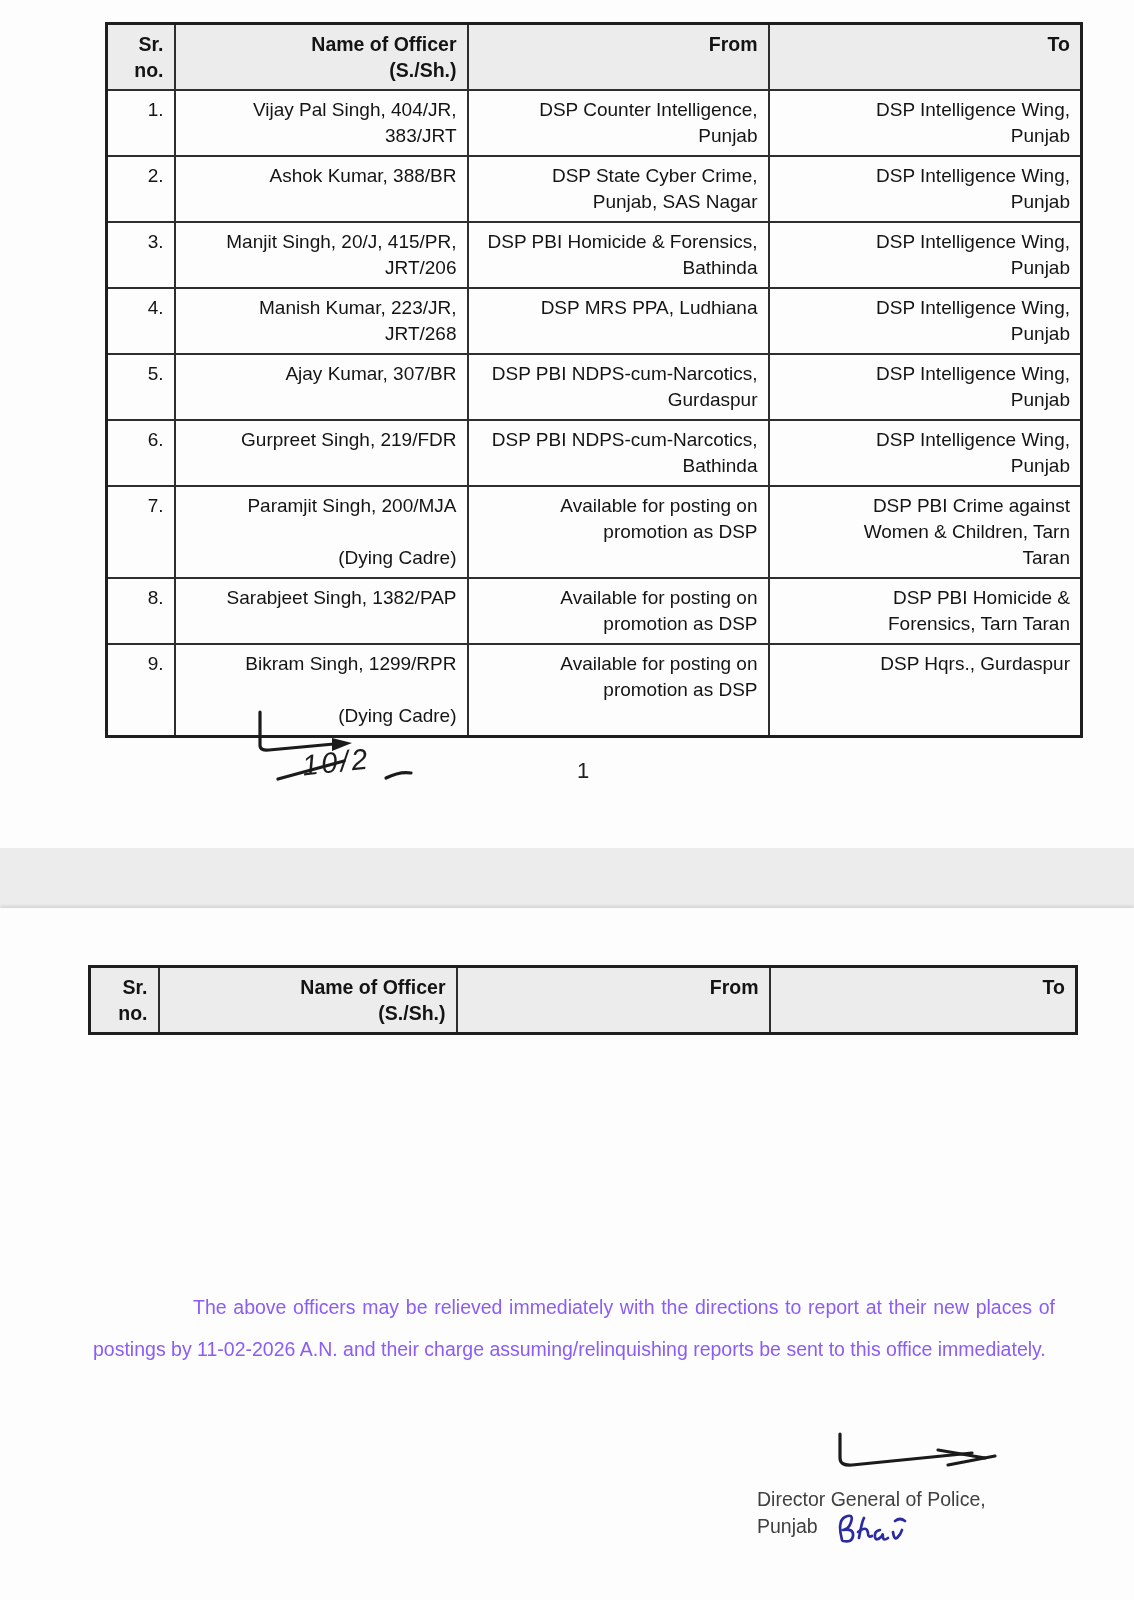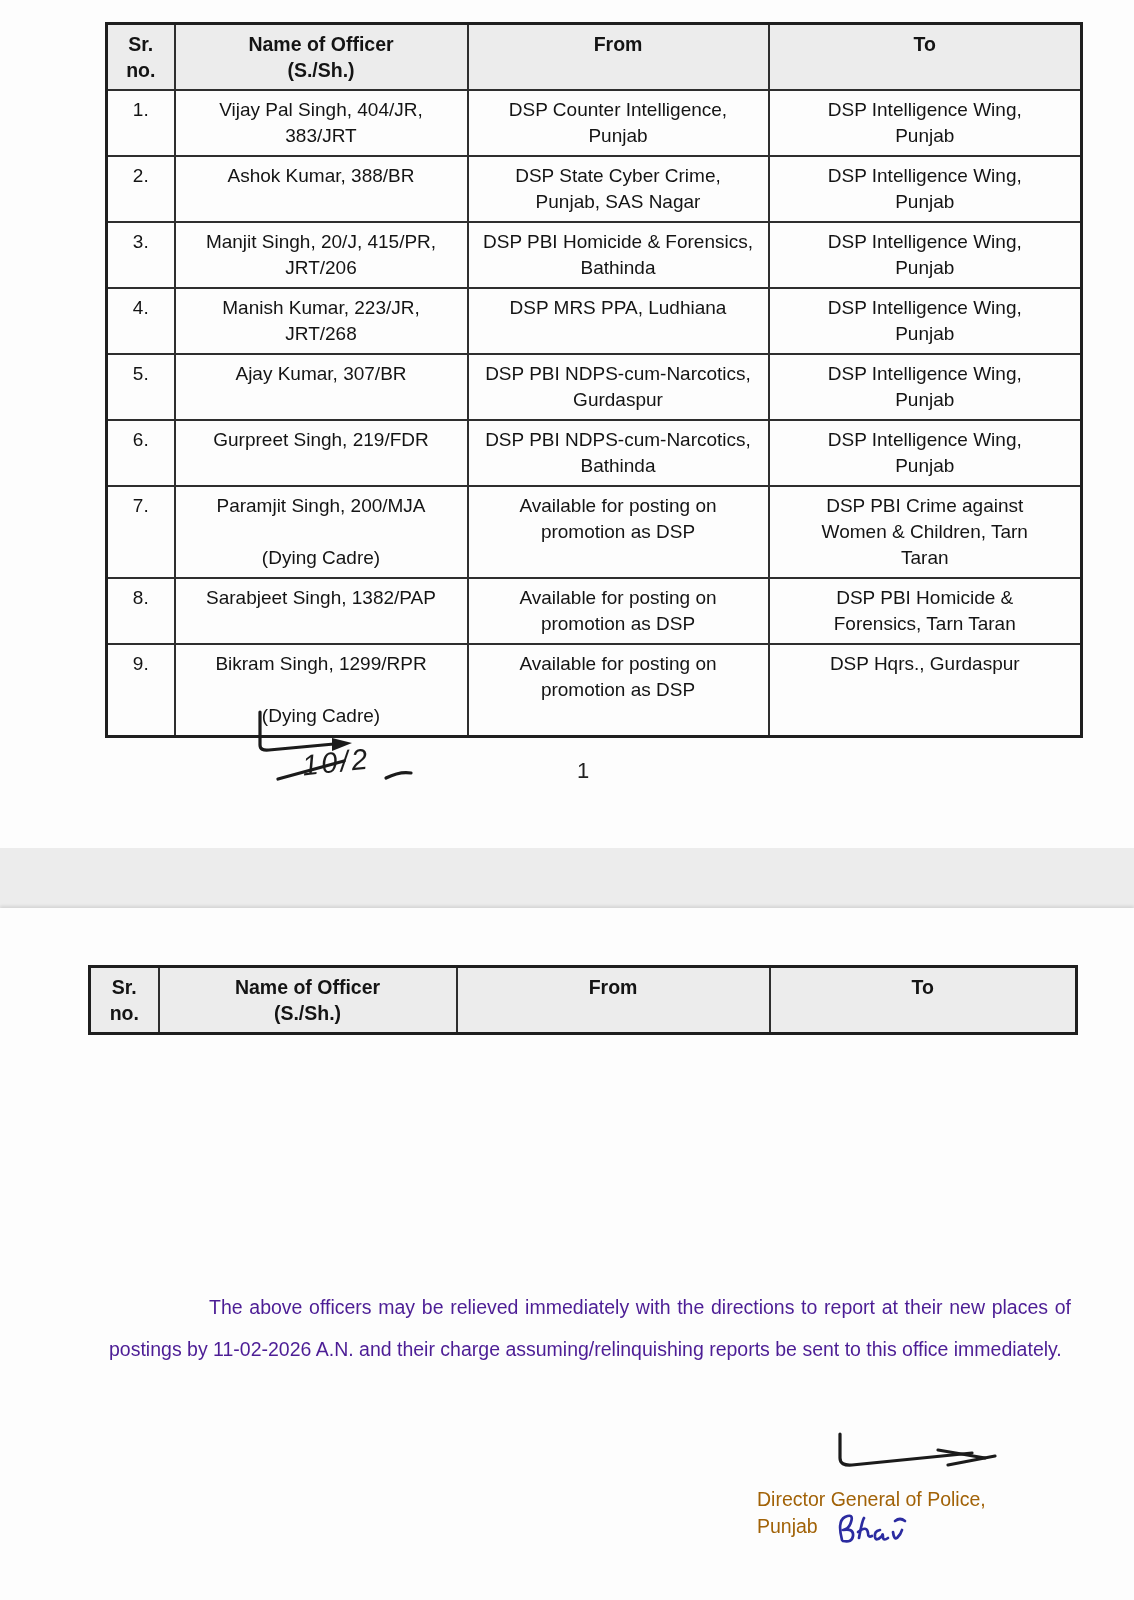--- a/index.html
+++ b/index.html
@@ -17,44 +17,44 @@
   .page-2{top:908px;height:692px;box-shadow:0 -2px 3px rgba(0,0,0,.10);}
 
   
   .doc-table{
     position:absolute;border-collapse:collapse;table-layout:fixed;
     background:#fdfdfd;border:3px solid #1f1f1f;
   }
   #t1{left:105px;top:22px;width:975px;}
   #t2{left:88px;top:57px;width:987px;}
   .doc-table th,.doc-table td{
-    border:2px solid #2e2e2e;vertical-align:top;text-align:center;
+    border:2px solid #2e2e2e;vertical-align:top;text-align:right;
     padding:6px 10px;font-size:19px;line-height:26px;white-space:pre-line;
     color:#141414;overflow:hidden;
   }
   .doc-table th{background:#ececec;font-weight:bold;font-size:19.5px;}
 
   
   .ink{position:absolute;}
   .ink path,.ink line{fill:none;stroke:#1b1b1b;stroke-width:3.2;stroke-linecap:round;stroke-linejoin:round;}
   .ink .fillhead{fill:#1b1b1b;stroke:none;}
   .ink-note{left:248px;top:703px;width:170px;height:90px;}
   .hand-note{
     position:absolute;left:302px;top:746px;font-size:29px;color:#1c1c1c;
     font-style:italic;letter-spacing:3px;transform:rotate(-6deg);
   }
   .page-num{position:absolute;left:577px;top:758px;font-size:22px;color:#222;}
 
   .order-text{
-    position:absolute;left:109px;top:378px;width:962px;margin:0;
+    position:absolute;left:93px;top:378px;width:962px;margin:0;
     font-size:19.5px;line-height:42px;text-align:justify;text-indent:100px;
-    color:#4c1d95;
+    color:#8b5cf6;
   }
   .ink-sign{left:820px;top:522px;width:195px;height:50px;}
-  .signer{position:absolute;left:757px;top:578px;width:300px;font-size:19.5px;line-height:27px;color:#a16207;}
+  .signer{position:absolute;left:757px;top:578px;width:300px;font-size:19.5px;line-height:27px;color:#404040;}
   .signer-line{display:block;}
   .signer-line2{display:flex;align-items:flex-start;gap:14px;}
   .blue-sign{width:92px;height:40px;margin-top:-4px;}
   .blue-sign path{fill:none;stroke:#2b2ba0;stroke-width:2.7;stroke-linecap:round;stroke-linejoin:round;}
 </style>
 </head>
 <body>
 
 <div class="canvas">
 

